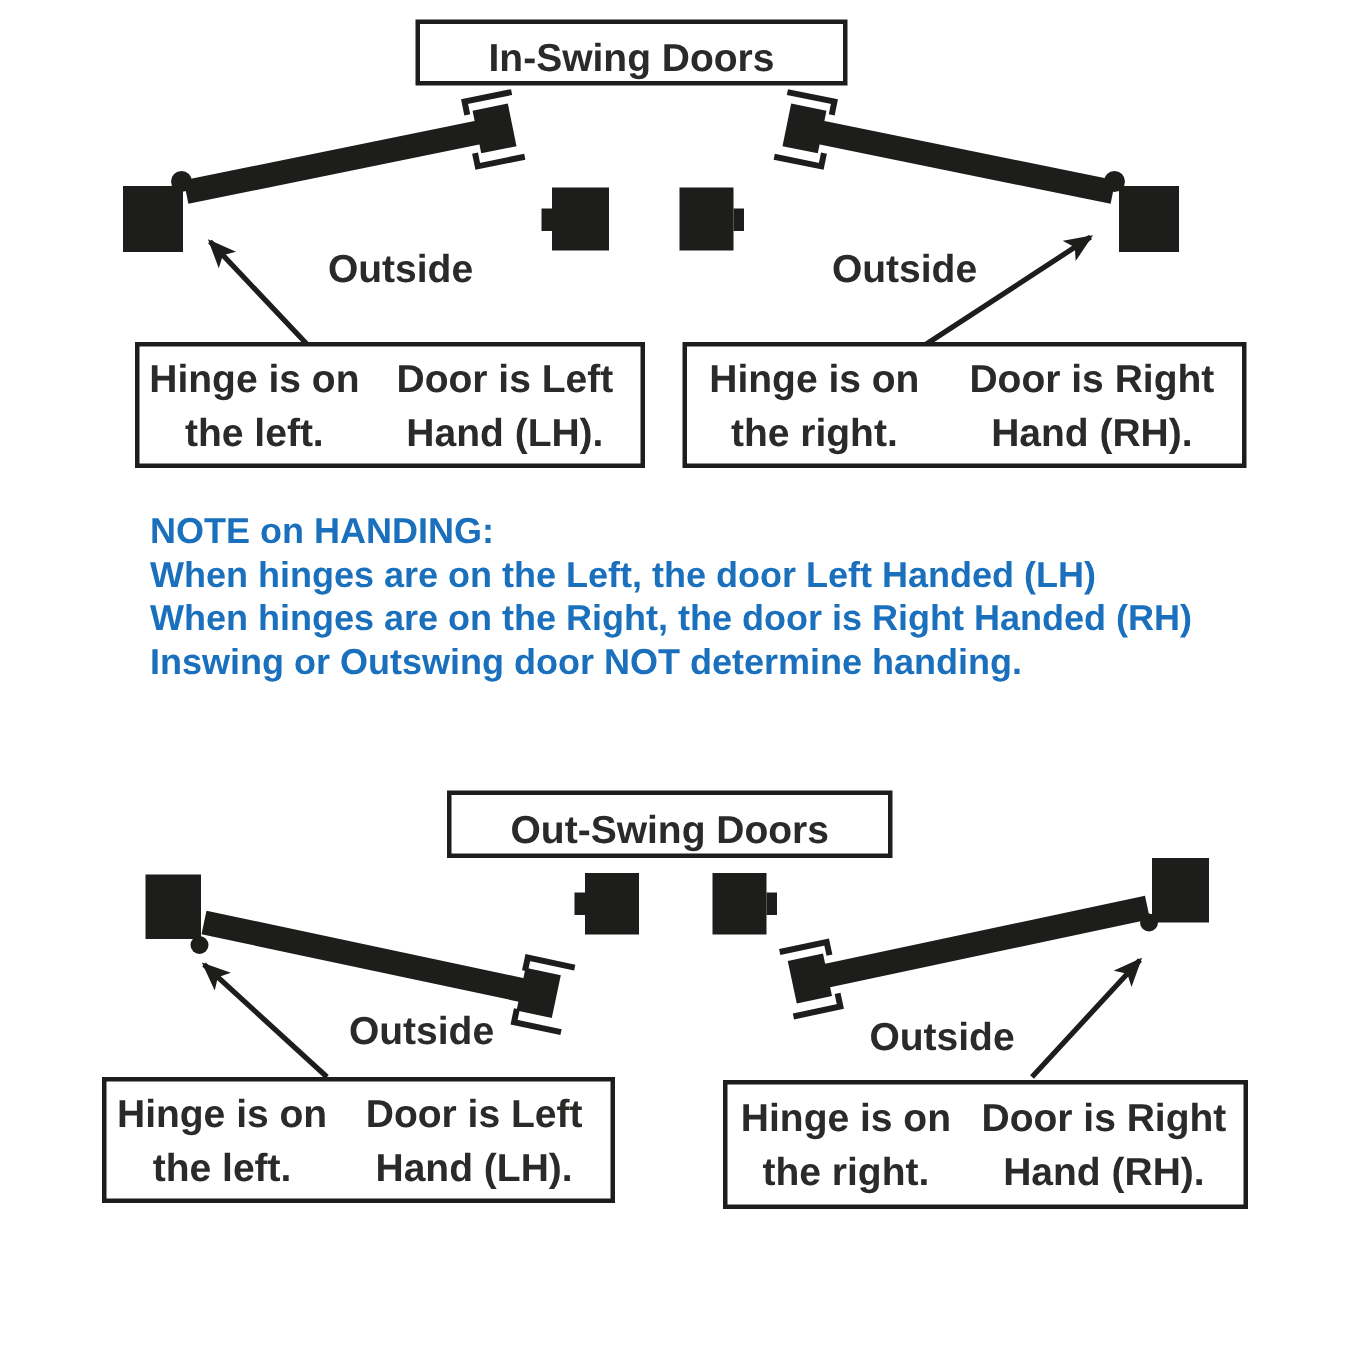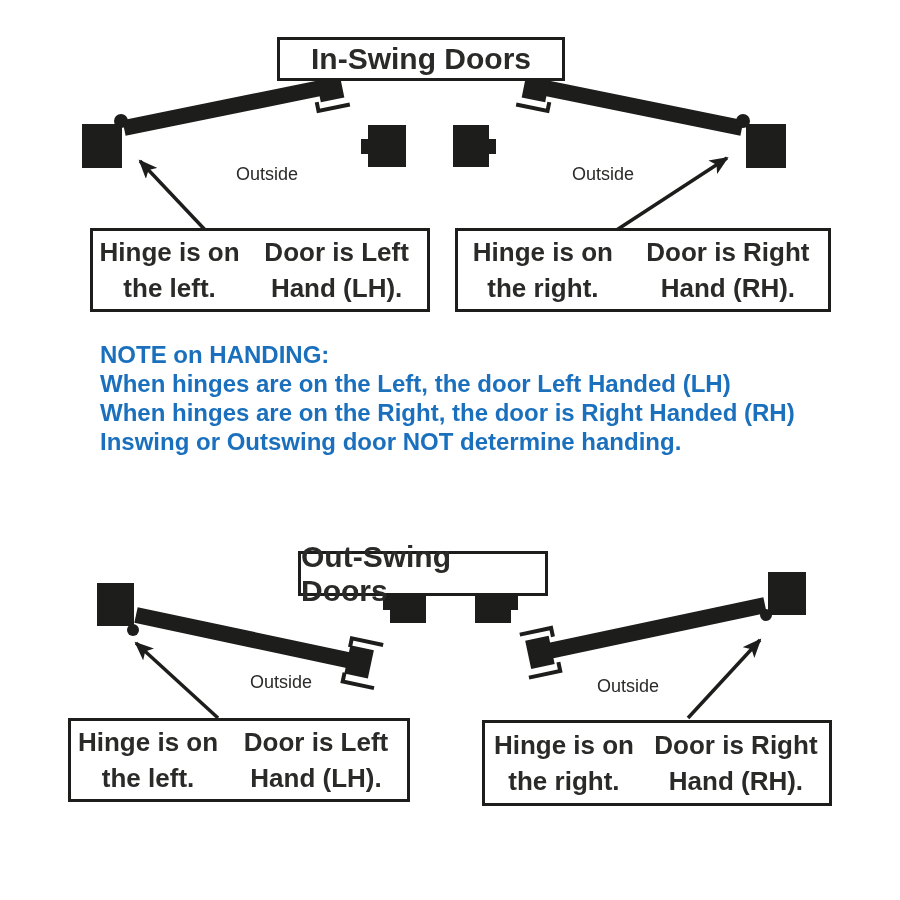--- a/index.html
+++ b/index.html
@@ -3,41 +3,41 @@
 <meta charset="utf-8">
 <style>
   html,body{margin:0;padding:0;background:#fff;}
   .canvas{
     position:relative;width:900px;height:900px;background:#ffffff;overflow:hidden;
     font-family:"Liberation Sans","DejaVu Sans",sans-serif;color:#262626;
   }
   .layer{position:absolute;left:0;top:0;width:900px;height:900px;}
   .titlebox{
     position:absolute;border:3px solid #1d1d1b;background:#fff;
-    display:flex;align-items:center;justify-content:center;
-    font-size:30px;font-weight:700;color:#2a2a28;box-sizing:border-box;margin-top:24px;
+    display:flex;align-items:flex-end;justify-content:center;
+    font-size:26px;font-weight:700;color:#2a2a28;box-sizing:border-box;
   }
   .labelbox{
     position:absolute;border:3px solid #1d1d1b;background:#fff;
     display:flex;flex-direction:row;align-items:center;justify-content:center;
     font-size:26px;font-weight:700;line-height:36px;color:#2a2a28;
     box-sizing:border-box;text-align:center;
   }
   .outside{
     position:absolute;width:124px;text-align:center;
-    font-size:18px;font-weight:400;color:#2a2a28;
+    font-size:26px;font-weight:700;color:#2a2a28;
   }
   .note{
     position:absolute;left:100px;top:340px;width:720px;
     font-size:24px;font-weight:700;line-height:29px;color:#1a70bd;
   }
   .note div{white-space:nowrap;}
   
   #t-in{left:277px;top:13px;width:288px;height:44px;}
-  #t-out{left:298px;top:527px;width:250px;height:45px;}
+  #t-out{left:298px;top:527px;width:297px;height:45px;}
   #out-tl{left:205px;top:164px;}
   #out-tr{left:541px;top:164px;}
   #out-bl{left:219px;top:672px;}
   #out-br{left:566px;top:676px;}
   #box-tl{left:90px;top:228px;width:340px;height:84px;}
   #box-tr{left:455px;top:228px;width:376px;height:84px;}
   #box-bl{left:68px;top:718px;width:342px;height:84px;}
   #box-br{left:482px;top:720px;width:350px;height:86px;}
 </style>
 </head>

